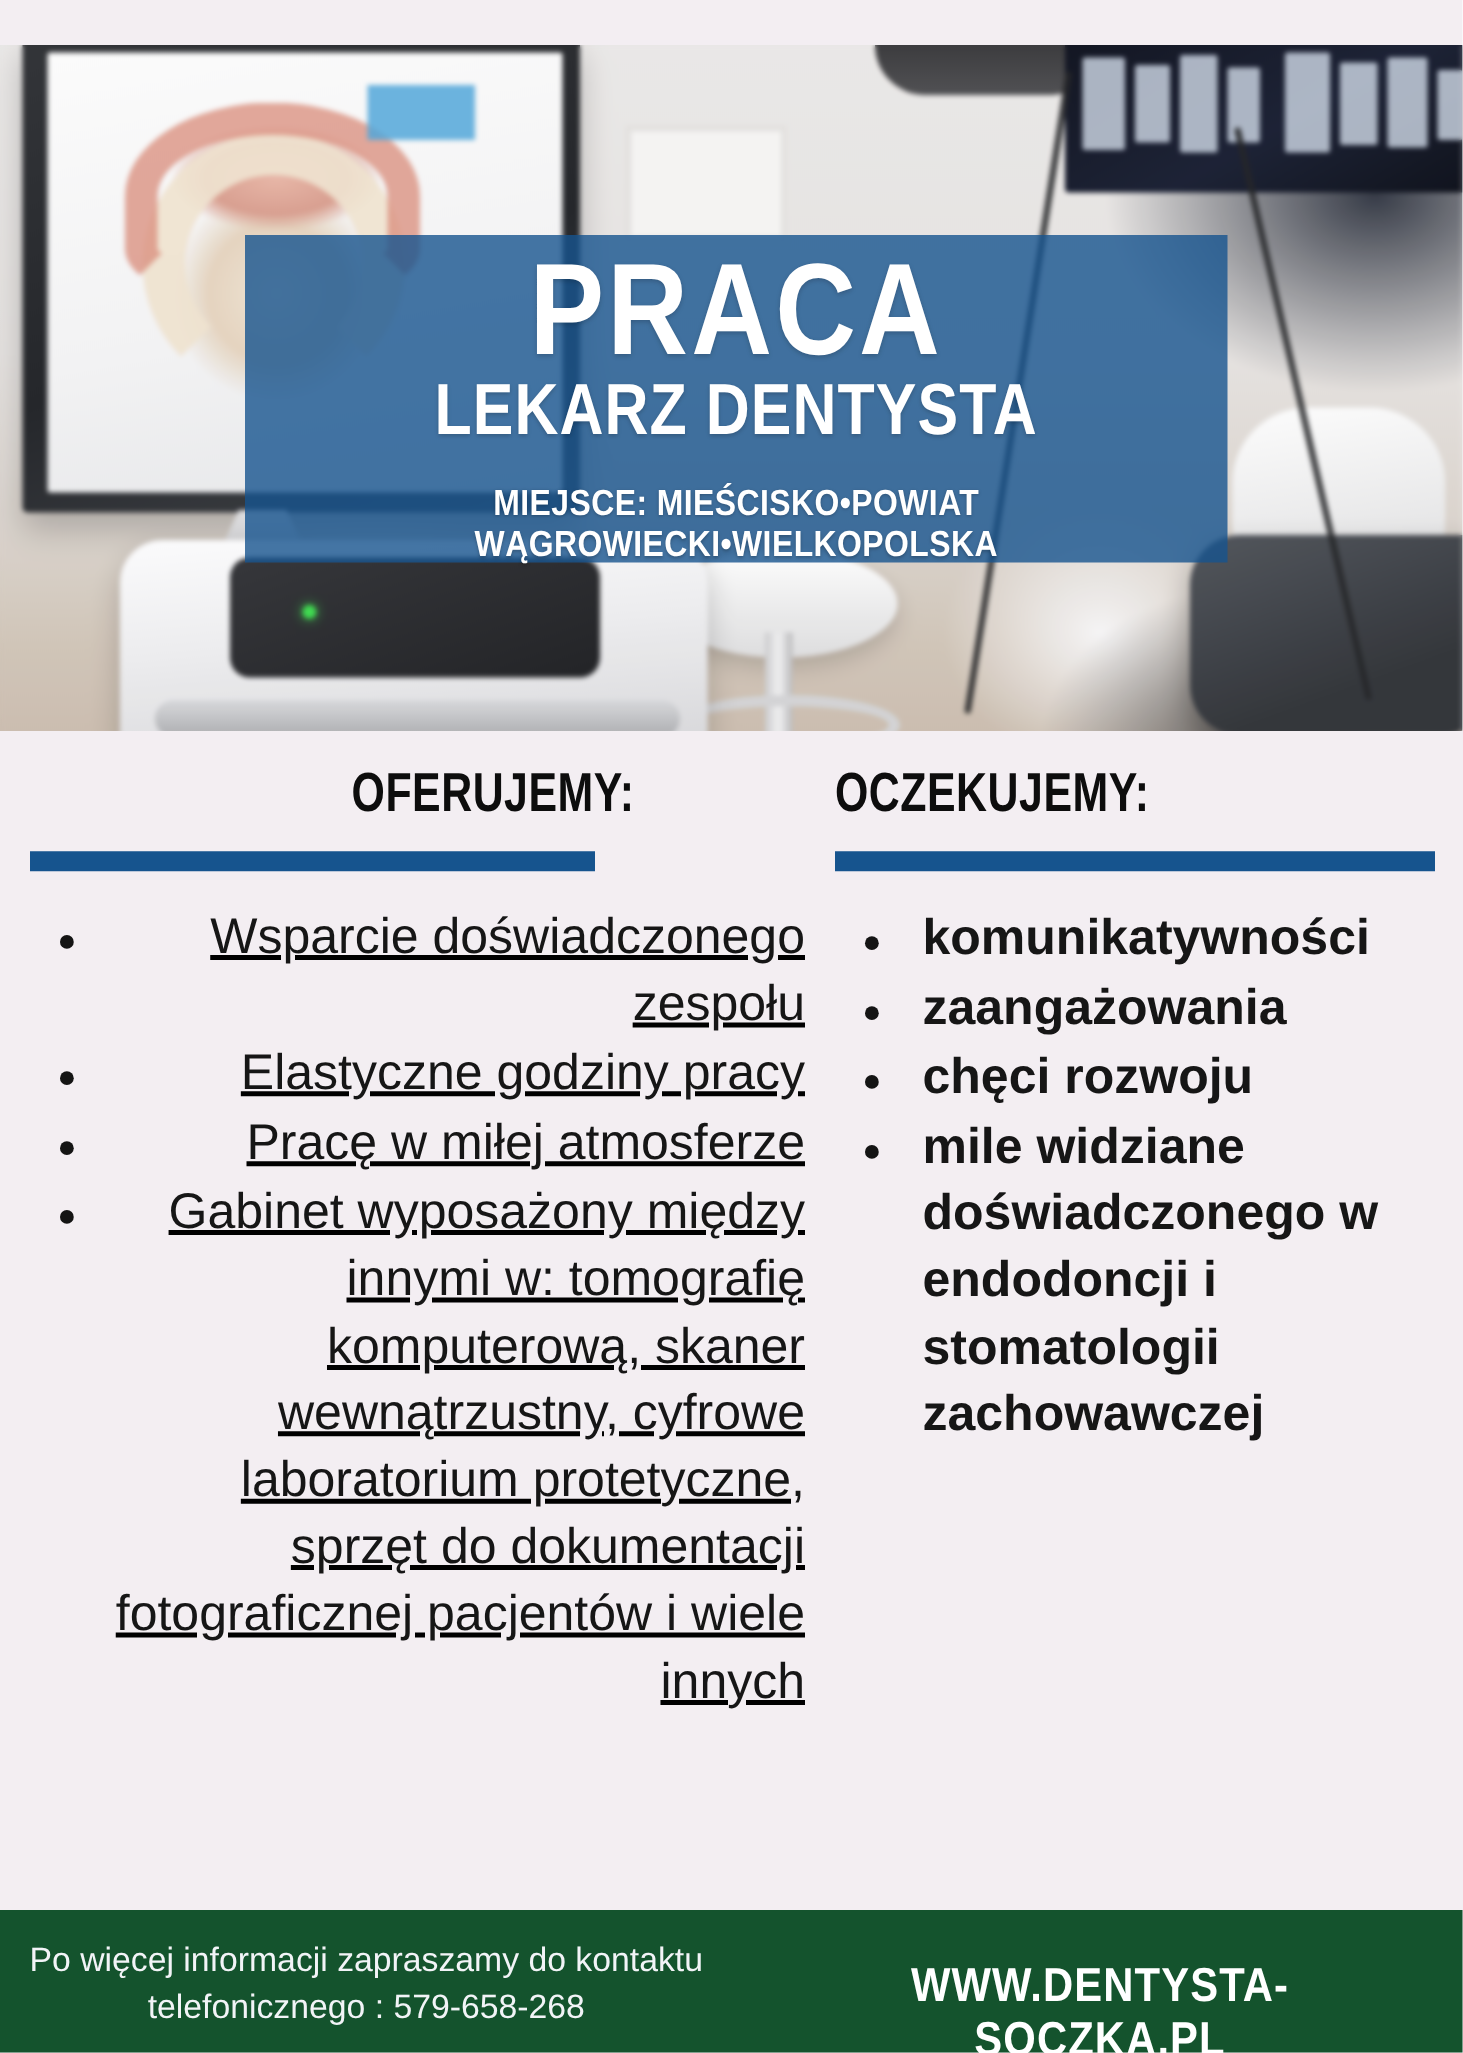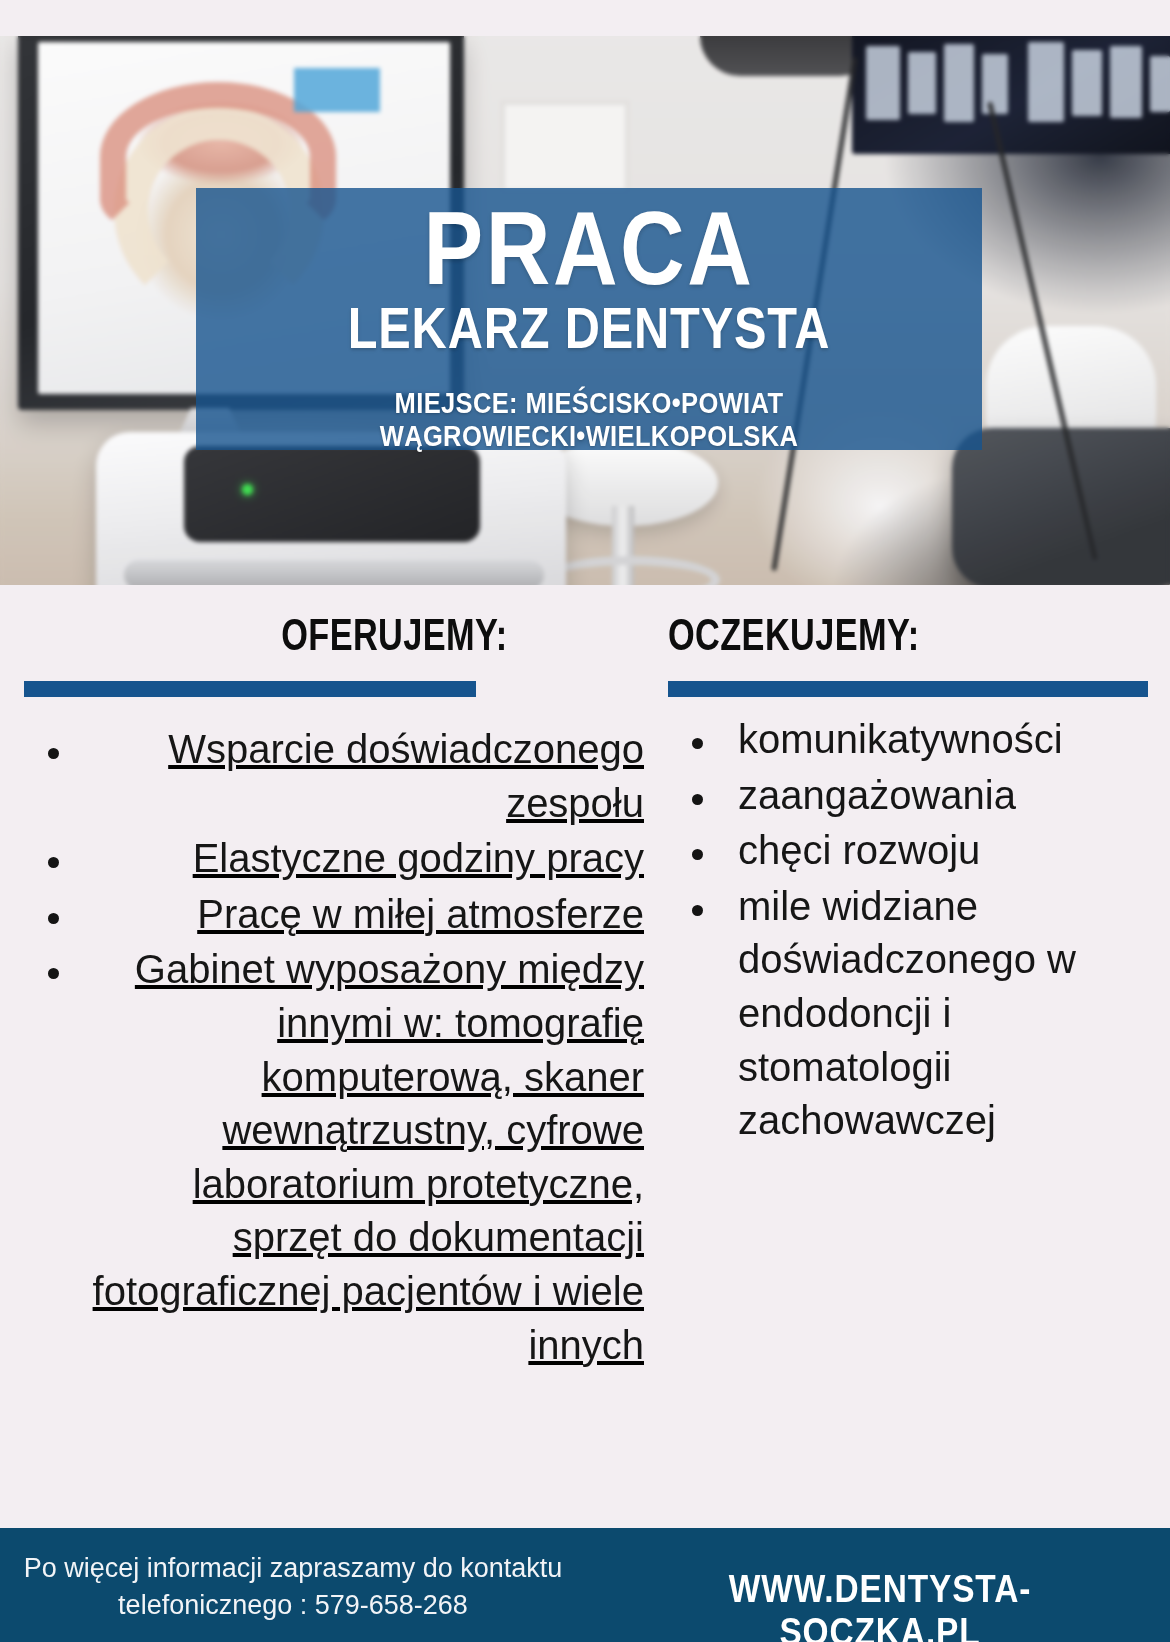--- a/index.html
+++ b/index.html
@@ -313,30 +313,30 @@
     content: "";
     position: absolute;
     left: 24px;
     top: 25px;
     width: 11px;
     height: 11px;
     border-radius: 50%;
     background: #141414;
   }
   .col-left  ul.bullets { margin-top: 26px; text-decoration: underline; }
-  .col-right ul.bullets { margin-top: 16px; }
+  .col-right ul.bullets { margin-top: 27px; font-weight: bold; }
   .col-right ul.bullets li { padding-left: 70px; }
 
   
   .footer {
     position: absolute;
     left: 0; top: 1528px;
     width: 1170px;
     height: 114px;
-    background: #0c4a6e;
+    background: #14532d;
     color: #ffffff;
   }
   .footer-contact {
     position: absolute;
     left: 0; top: 22px;
     width: 586px;
     text-align: center;
     font-size: 27px;
     line-height: 1.36;
     color: #f2f4f7;

